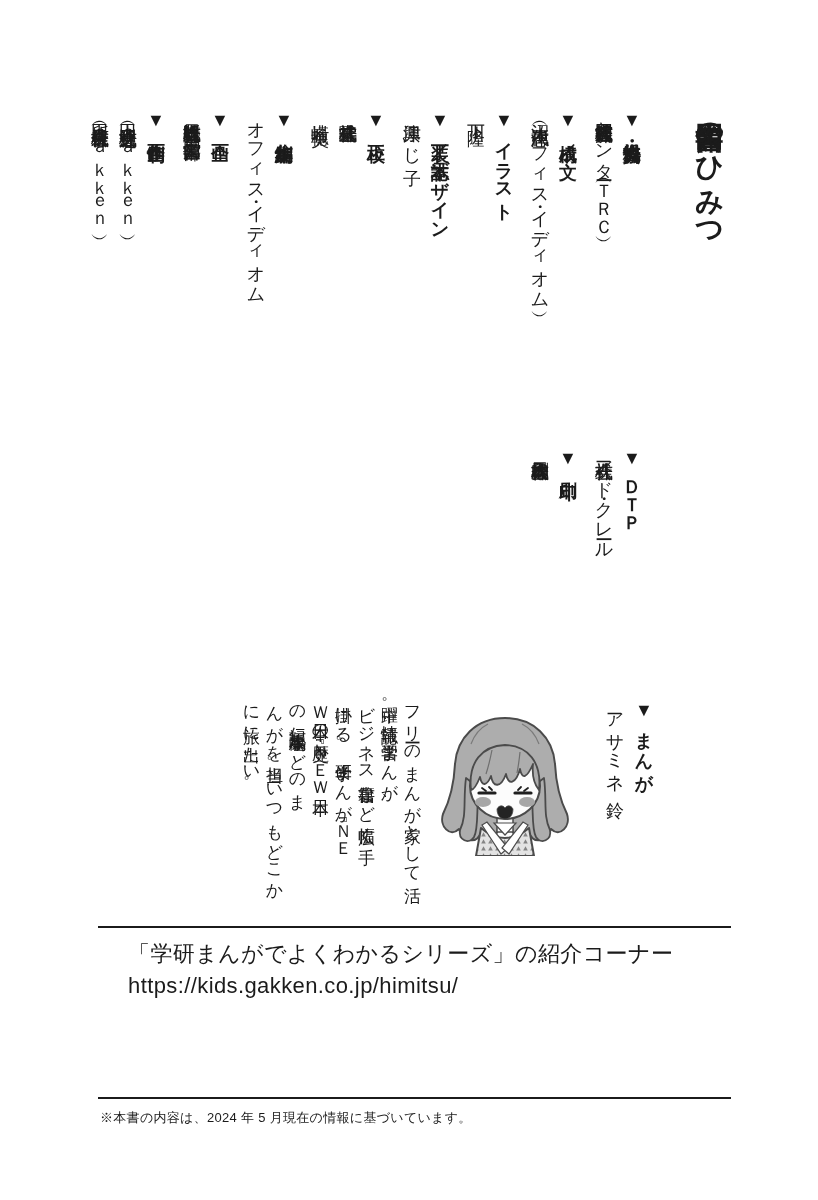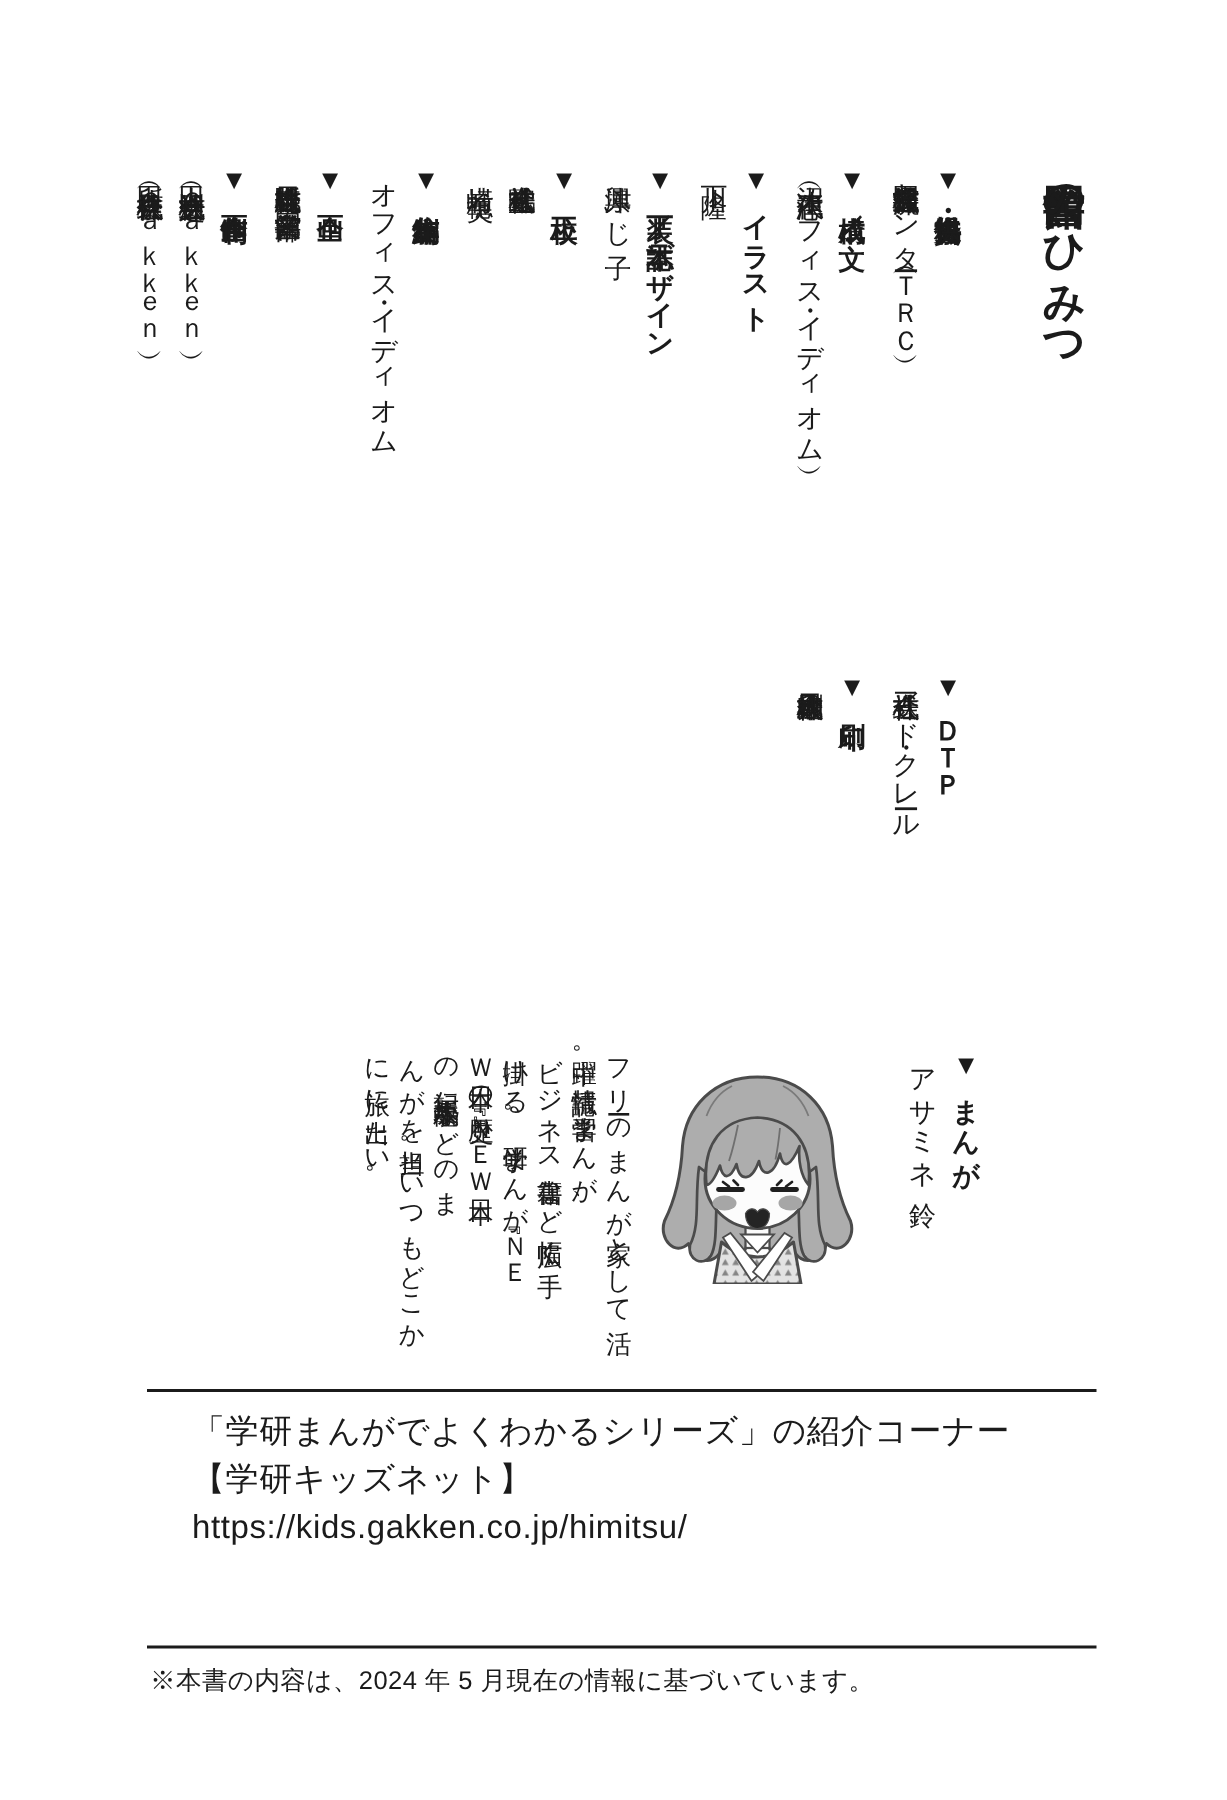--- a/index.html
+++ b/index.html
@@ -37,21 +37,21 @@
   .rule{position:absolute;left:98px;width:633px;height:2px;background:#1b1b1b;}
   #rule1{top:926px;}
   #rule2{top:1097px;}
 
   #footer-lines{
     position:absolute;left:100px;top:938px;
     font-size:22px;line-height:32px;letter-spacing:0.4px;margin-left:28px;
   }
   #note{
     position:absolute;left:100px;top:1109px;
-    font-size:17px;letter-spacing:0.3px;
+    font-size:13px;letter-spacing:0.3px;
   }
 </style>
 </head>
 <body>
 
 <div id="page">
 
   <div id="title" class="v">図書館のひみつ</div>
 
   <div id="creditsA" class="v credits">
@@ -158,21 +158,20 @@
     <div class="bio-line">Ｗ日本の歴史』『ＮＥＷ日本</div>
     <div class="bio-line">の伝記 坂本龍馬』などのま</div>
     <div class="bio-line">んがを担当。いつもどこか</div>
     <div class="bio-line">に旅に出たい。</div>
   </div>
 
   <div class="rule" id="rule1"></div>
 
   <div id="footer-lines">
     <div class="fline">「学研まんがでよくわかるシリーズ」の紹介コーナー</div>
-    <div class="fline">【学研キッズネット】</div>
     <div class="fline">https://kids.gakken.co.jp/himitsu/</div>
   </div>
 
   <div class="rule" id="rule2"></div>
 
   <div id="note">※本書の内容は、2024 年 5 月現在の情報に基づいています。</div>
 
 </div>
 
 </body></html>

